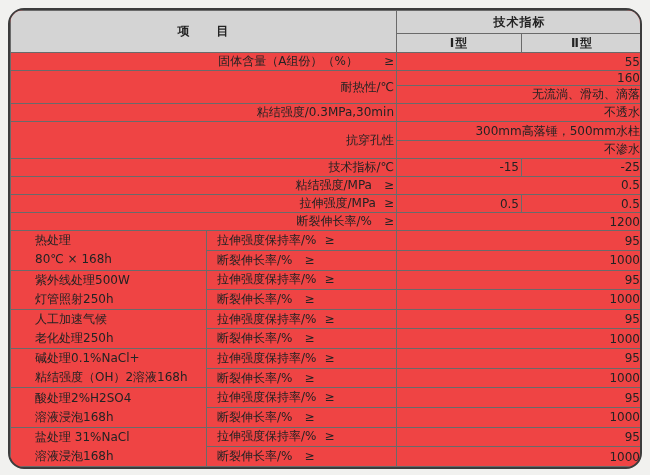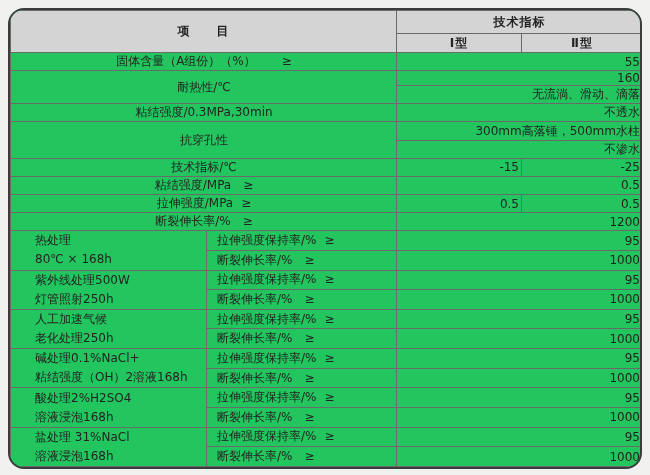--- a/index.html
+++ b/index.html
@@ -9,21 +9,21 @@
     font-family:"DejaVu Sans","Liberation Sans",sans-serif;
     position:relative;
     -webkit-font-smoothing:antialiased;
   }
   .table-wrap {
     position:absolute; left:8px; top:8px;
     width:630px; height:457px;
     border:2px solid #3c3c3c;
     border-radius:16px;
     overflow:hidden;
-    background:#22c55e;
+    background:#ef4444;
   }
   table {
     border-collapse:collapse;
     width:100%; height:100%;
     table-layout:fixed;
     font-size:12px;
     color:#232323;
   }
   td {
     border:1px solid #6a6a6a;
@@ -33,21 +33,21 @@
     vertical-align:middle;
   }
   tr.h1 { height:23px; }
   tr.h2 { height:19px; }
   .hd {
     background:#d4d4d4;
     text-align:center;
     font-weight:600;
     letter-spacing:1px;
   }
-  .lbl { text-align:center; padding-left:3px; }
+  .lbl { text-align:right; padding-left:3px; }
   .gl  { text-align:left; padding-left:24px; }
   .sub { text-align:left; padding-left:10px; }
   .val { text-align:right; }
   .gte    { display:inline-block; margin-left:12px; }
   .gte-wide { display:inline-block; margin-left:26px; }
   .gte-sm { display:inline-block; margin-left:8px; }
   .gl div { line-height:19px; }
   tr.grp td { border-top-color:#4c4c4c; }
 </style>
 </head>

